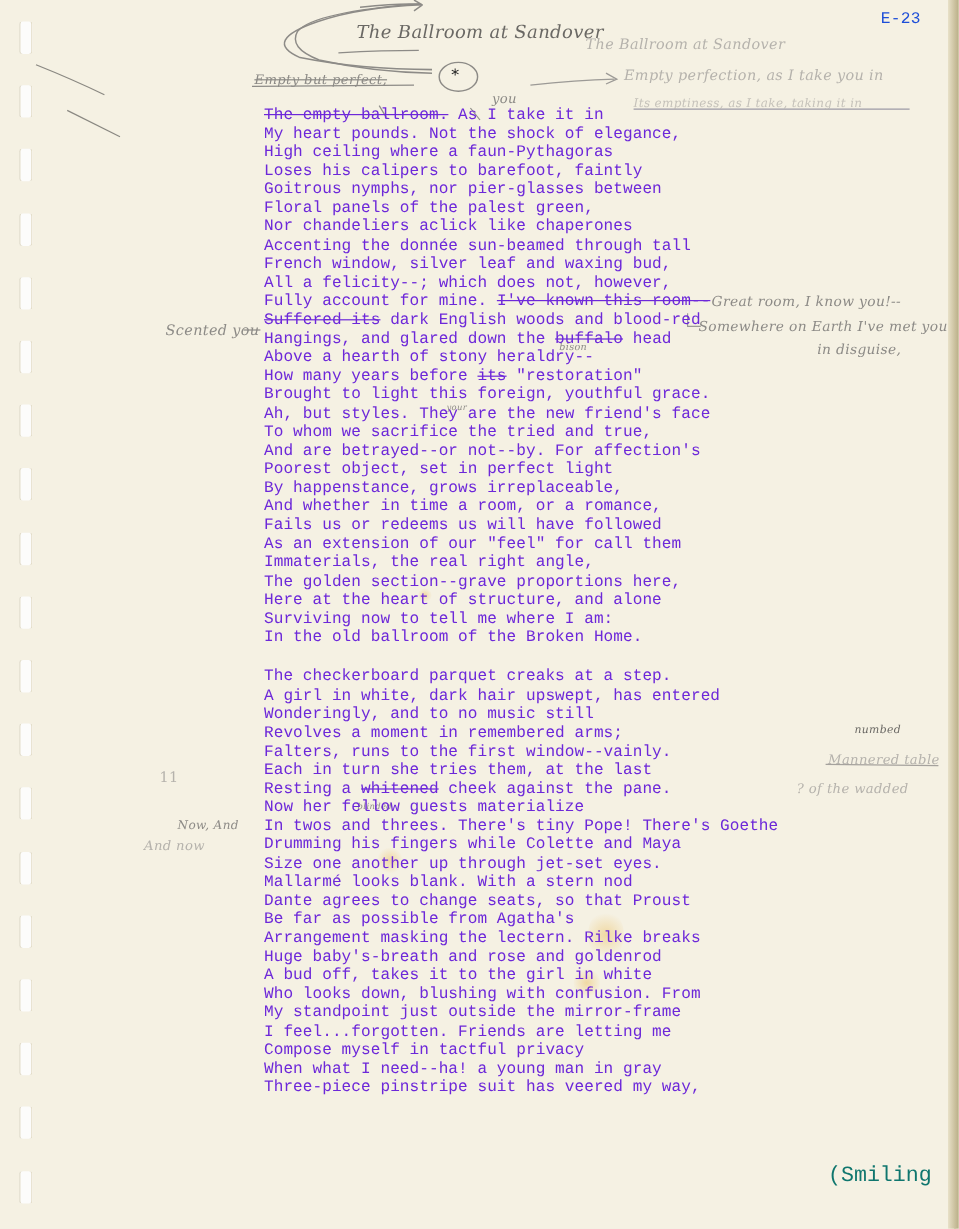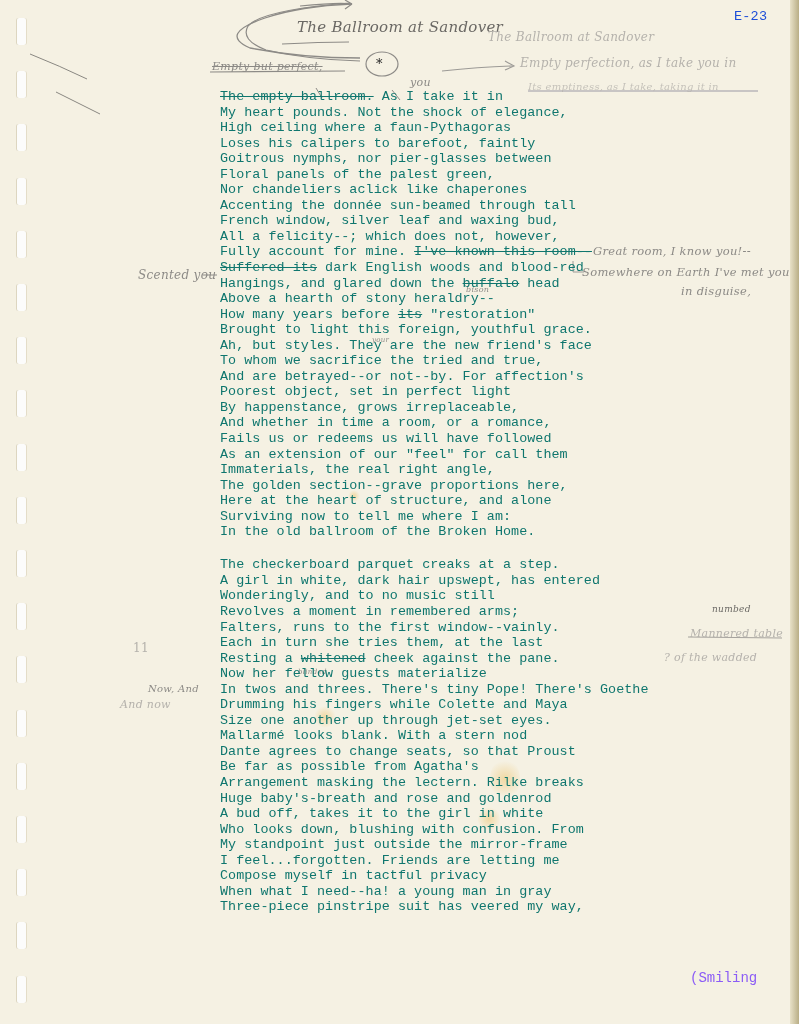--- a/index.html
+++ b/index.html
@@ -28,26 +28,26 @@
     .page-number {
       position: absolute; left: 734px; top: 9px;
       font-size: 13.5px; color: #1d4ed8; letter-spacing: 0.2px;
     }
     .typescript { position: absolute; left: 220px; top: 89px; }
     .stanza { margin: 0; padding: 0; }
     .stanza + .stanza { margin-top: 17.5px; }
     .line {
       display: block; white-space: pre;
       font-size: 13.4px; line-height: 15.55px; height: 15.55px;
-      color: #0f766e; letter-spacing: 0.05px;
+      color: #6d28d9; letter-spacing: 0.05px;
     }
     .strike { text-decoration: line-through; text-decoration-thickness: 1.2px; }
     .continuation {
       position: absolute; left: 690px; top: 970px;
-      font-size: 14px; color: #8b5cf6; white-space: pre;
+      font-size: 18px; color: #0f766e; white-space: pre;
     }
     .hand {
       position: absolute; white-space: nowrap;
       font-family: "DejaVu Serif", serif; font-style: italic;
       color: #8c8a86; letter-spacing: 0.3px;
     }
     .hand.dark { color: #6a6864; }
     .hand.light { color: #b5b2ac; }
     .hand.struck { text-decoration: line-through; }
     svg.pencil { position: absolute; left: 0; top: 0; width: 799px; height: 1024px; pointer-events: none; }

